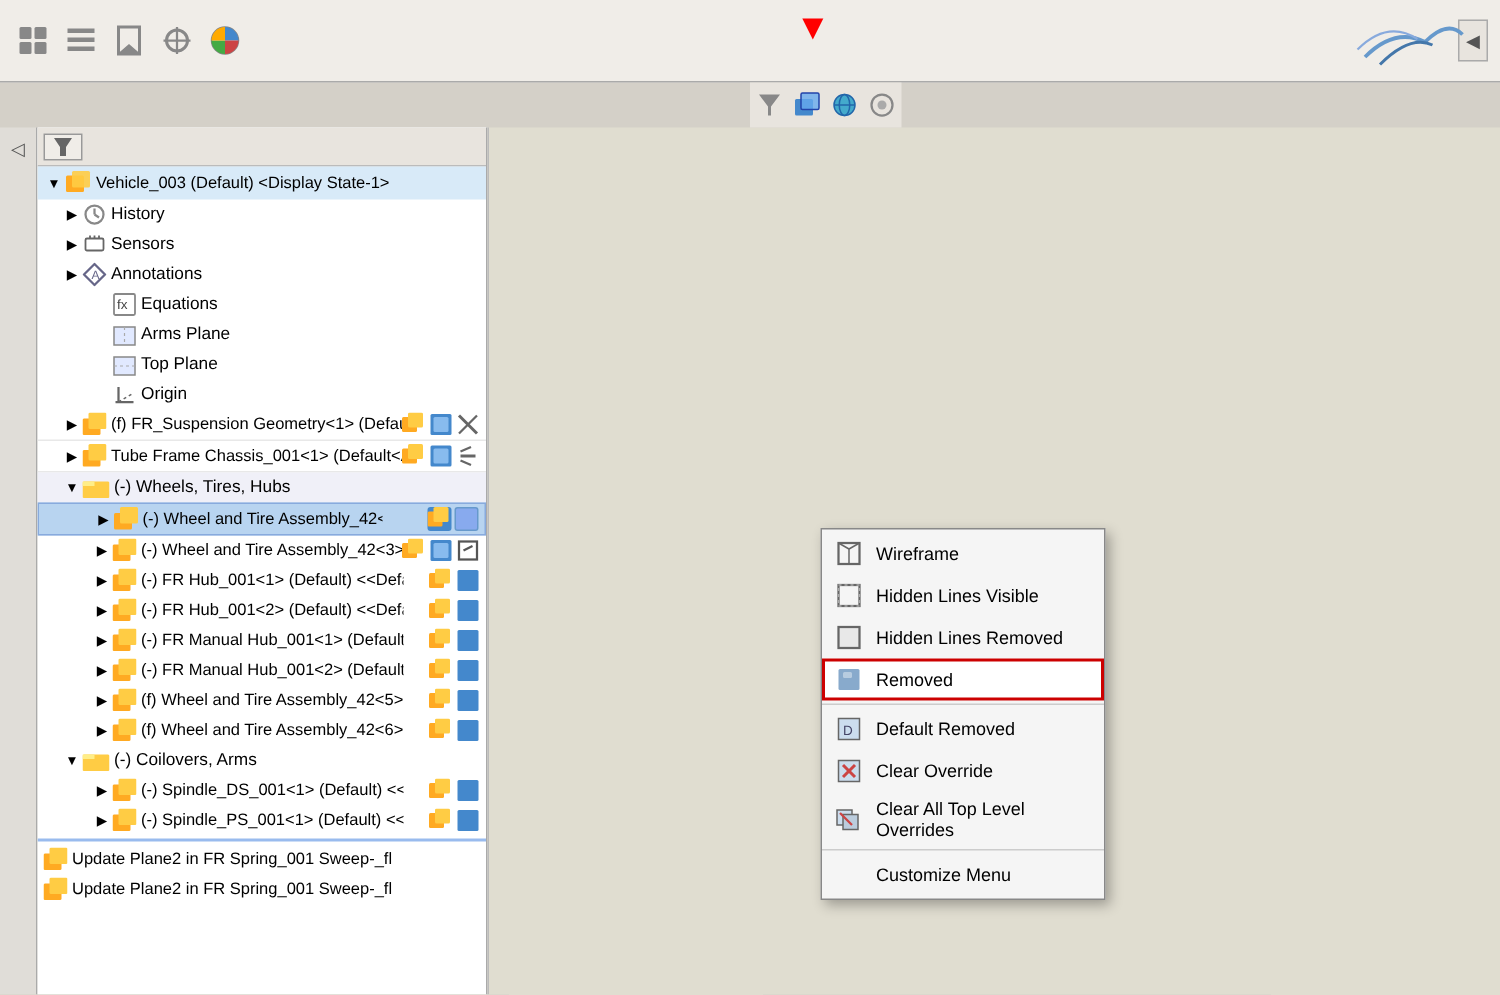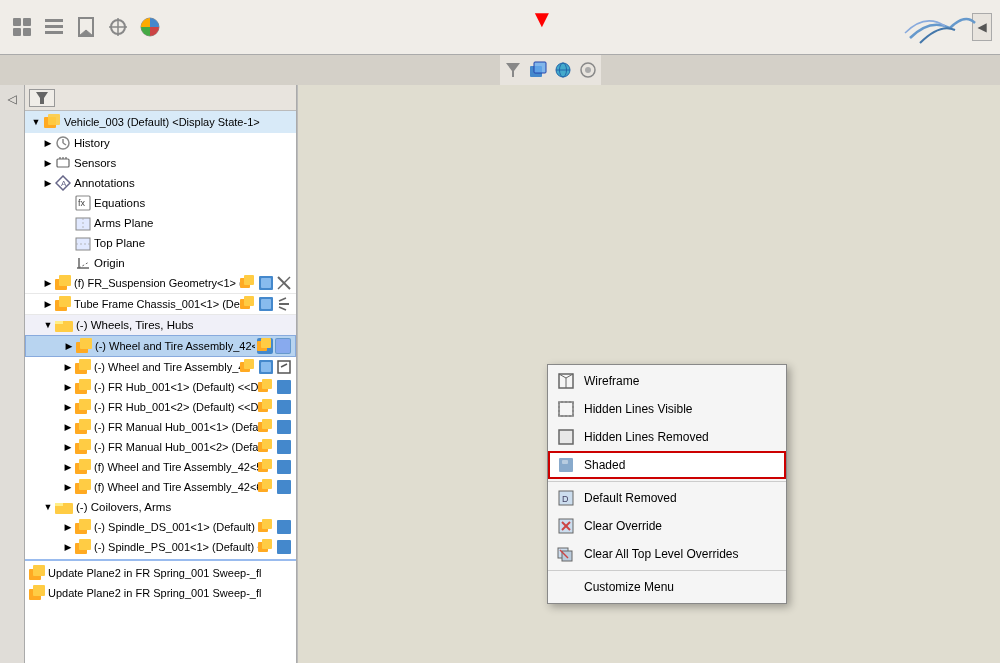--- a/index.html
+++ b/index.html
@@ -105,21 +105,21 @@
       display: flex;
       align-items: center;
       justify-content: center;
       font-size: 12px;
       color: #555;
       cursor: pointer;
     }
 
     
     .feature-tree {
-      width: 272px;
+      width: 300px;
       background: #ffffff;
       border-right: 1px solid #aaa;
       overflow-y: auto;
       overflow-x: hidden;
     }
 
     
     .tree-item {
       display: flex;
       align-items: center;
@@ -151,22 +151,22 @@
     
     .right-cols {
       display: flex;
       flex: 1;
     }
 
     
     .context-menu {
       position: absolute;
       left: 547px;
-      top: 364px;
-      width: 240px;
+      top: 352px;
+      width: 190px;
       background: #f5f5f5;
       border: 1px solid #888;
       box-shadow: 3px 3px 8px rgba(0,0,0,0.3);
       z-index: 200;
       padding: 2px 0;
     }
 
     .menu-item {
       display: flex;
       align-items: center;
@@ -687,21 +687,21 @@
   </div>
 
 
   <div class="menu-item active-selected">
     <div class="menu-icon">
       <svg width="18" height="18" viewBox="0 0 18 18">
         <rect x="2" y="2" width="14" height="14" fill="#88aacc" rx="1"></rect>
         <rect x="5" y="4" width="6" height="4" fill="rgba(255,255,255,0.4)" rx="1"></rect>
       </svg>
     </div>
-    <span>Shaded</span>
+    <span>Removed</span>
   </div>
 
   <div style="height:1px; background:#ccc; margin:2px 0;"></div>
 
   <div class="menu-item">
     <div class="menu-icon">
       <svg width="18" height="18" viewBox="0 0 18 18">
         <rect x="2" y="2" width="14" height="14" fill="#ccddee" stroke="#666" stroke-width="1"></rect>
         <text x="5" y="13" font-size="9" fill="#446">D</text>
       </svg>

